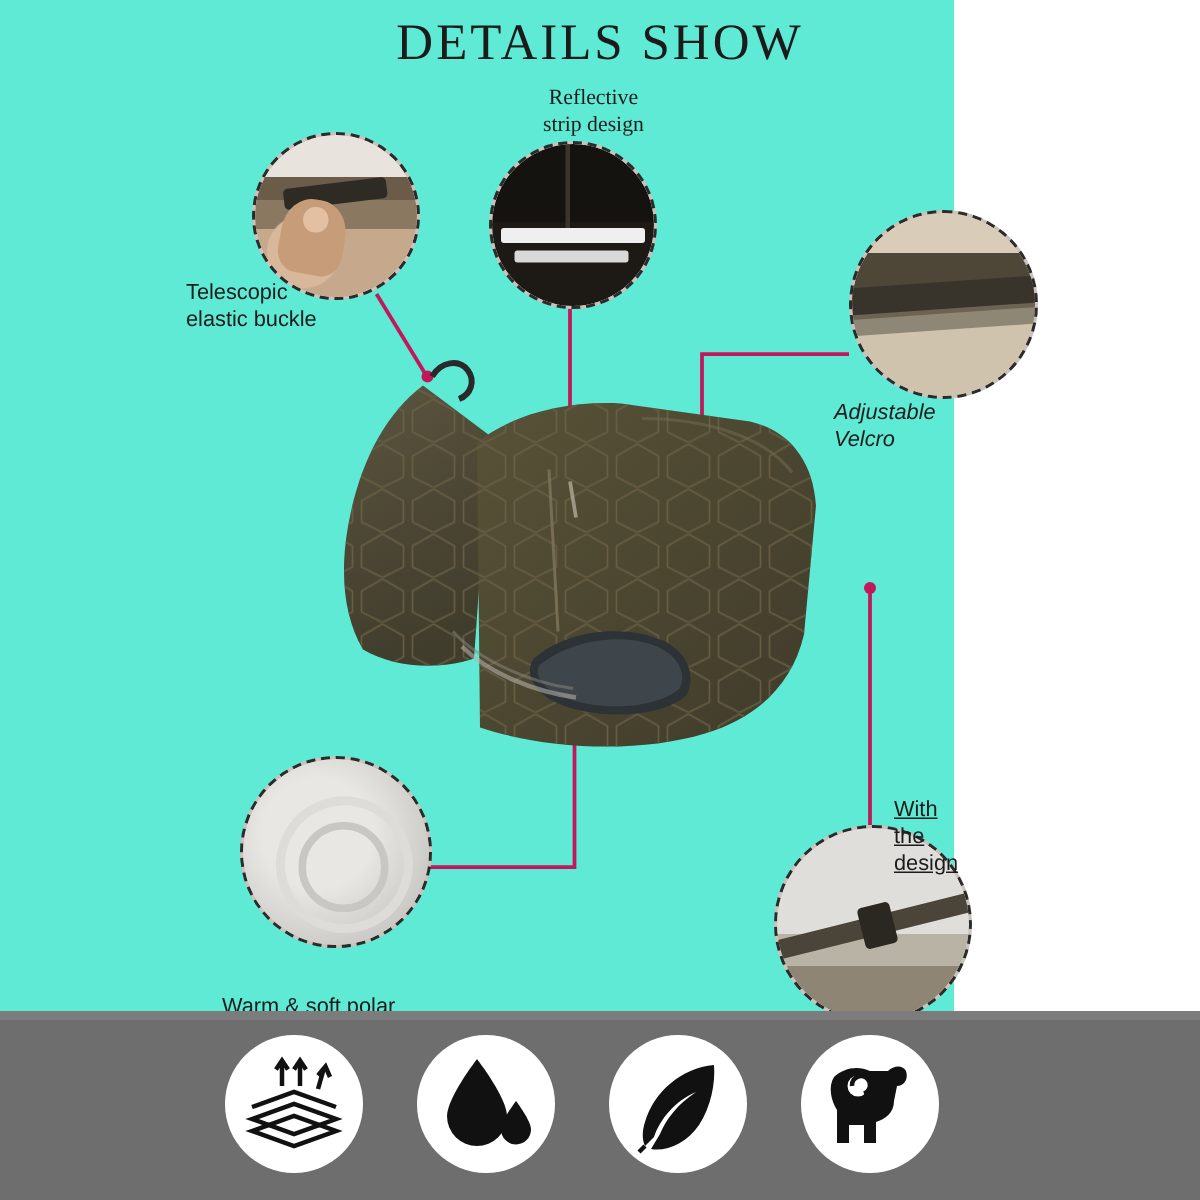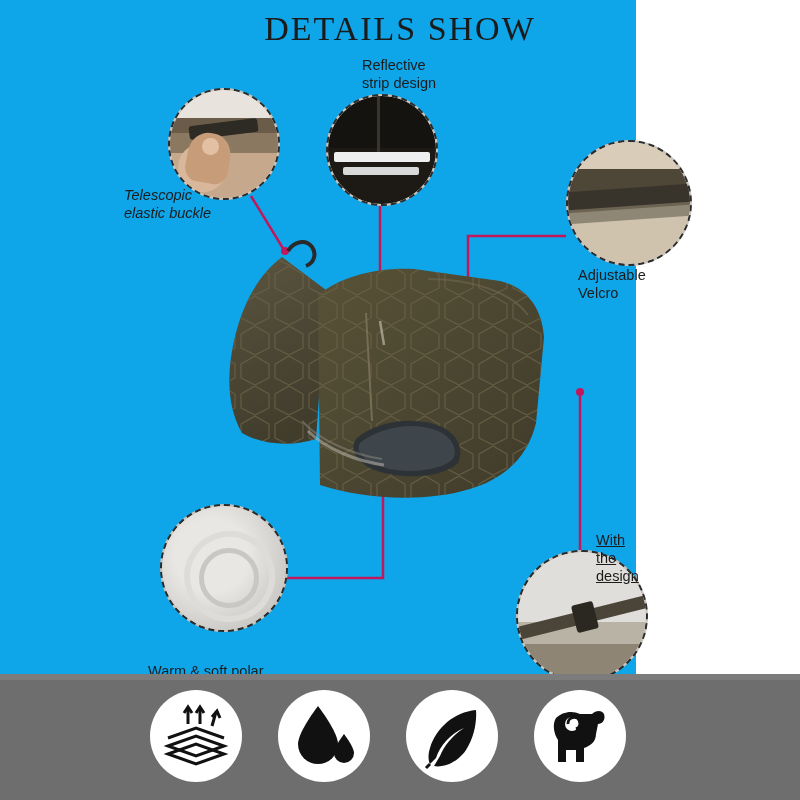--- a/index.html
+++ b/index.html
@@ -10,21 +10,21 @@
     width: 800px;
     height: 800px;
     background: #ffffff;
     font-family: "Liberation Sans", sans-serif;
     overflow: hidden;
   }
   #page {
     position: relative;
     width: 636px;
     height: 800px;
-    background: #0ea5e9;
+    background: #5eead4;
   }
 
   
   .title {
     position: absolute;
     top: 10px;
     left: 0;
     width: 800px;
     text-align: center;
     font-family: "Liberation Serif", serif;
@@ -125,23 +125,23 @@
   }
 
   
   .label {
     position: absolute;
     font-size: 14.5px;
     color: #1c1c1c;
     line-height: 1.25;
     white-space: pre-line;
   }
-  #label-reflective { left: 362px; top: 56px; text-align: left; }
-  #label-buckle { left: 124px; top: 186px; font-style: italic; }
-  #label-velcro { left: 578px; top: 266px; }
+  #label-reflective { left: 362px; top: 56px; text-align: center; font-family: Liberation Serif, serif; }
+  #label-buckle { left: 124px; top: 186px; }
+  #label-velcro { left: 556px; top: 266px; font-style: italic; }
   #label-fleece { left: 148px; top: 662px; }
   #label-design { left: 596px; top: 531px; text-decoration: underline; }
 
   
   #connectors {
     position: absolute; left: 0; top: 0; width: 800px; height: 800px;
     pointer-events: none;
   }
 
   

